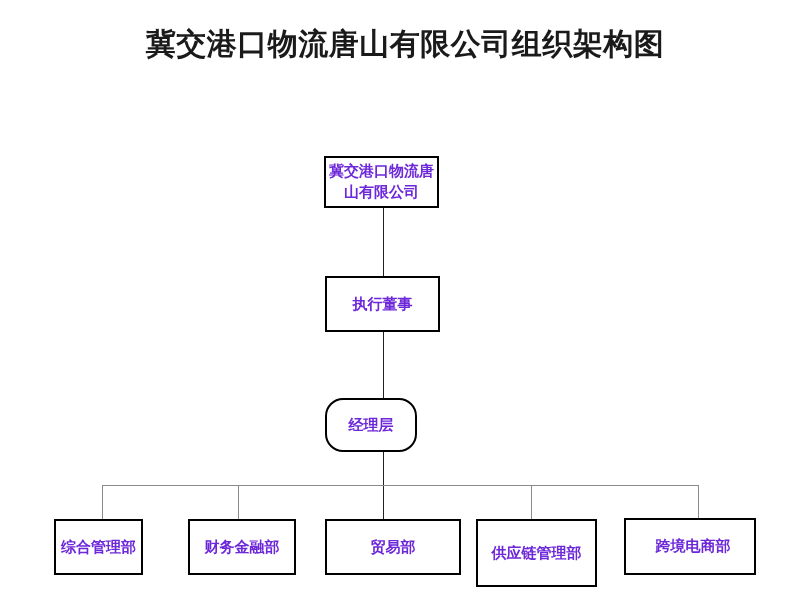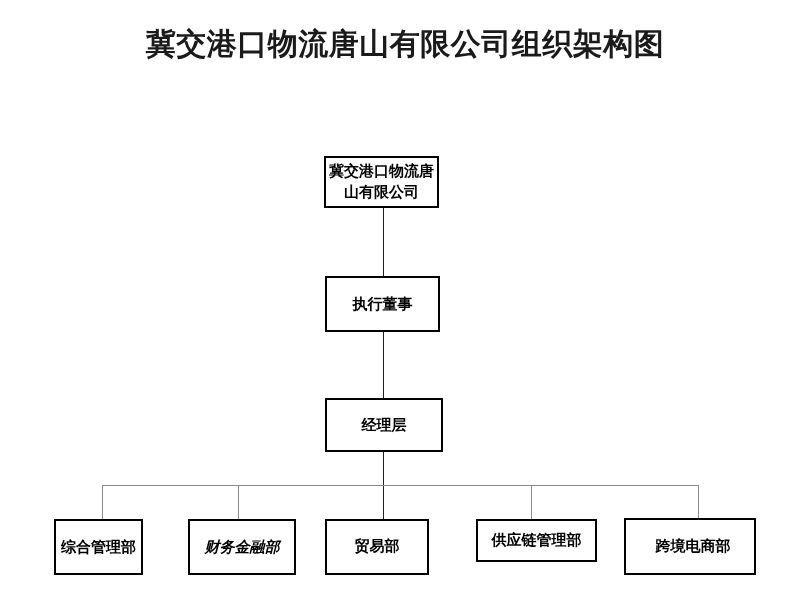--- a/index.html
+++ b/index.html
@@ -33,41 +33,41 @@
     box-sizing: border-box;
     border: 2px solid #000000;
     background: #ffffff;
     display: flex;
     align-items: center;
     justify-content: center;
     text-align: center;
     font-size: 15px;
     font-weight: bold;
     line-height: 1.4;
-    color: #000000;
+    color: #6d28d9;
     z-index: 2;
     padding: 0 2px;
   }
   .line {
     position: absolute;
     z-index: 1;
   }
   .vline { width: 1px; }
   .hline { height: 1px; }
   .spine { background: #222222; }
   .branch { background: #8a8a8a; }
 
   
   #node-company  { left: 324px; top: 156px; width: 115px; height: 52px; }
   #node-exec     { left: 325px; top: 276px; width: 115px; height: 56px; }
-  #node-manager  { left: 325px; top: 398px; width: 118px; height: 54px; }
+  #node-manager  { left: 325px; top: 398px; width: 92px; height: 54px; border-radius: 18px; }
   #node-dept-0   { left:  54px; top: 519px; width: 89px; height: 56px; }
-  #node-dept-1   { left: 188px; top: 519px; width: 108px; height: 56px; font-style: italic; }
-  #node-dept-2   { left: 325px; top: 519px; width: 104px; height: 56px; font-family: Liberation Mono, monospace; }
-  #node-dept-3   { left: 476px; top: 519px; width: 121px; height: 43px; }
+  #node-dept-1   { left: 188px; top: 519px; width: 108px; height: 56px; }
+  #node-dept-2   { left: 325px; top: 519px; width: 136px; height: 56px; }
+  #node-dept-3   { left: 476px; top: 519px; width: 121px; height: 68px; }
   #node-dept-4   { left: 624px; top: 518px; width: 132px; height: 57px; padding-left: 8px; }
 
   
   #v-company-exec   { left: 383px; top: 208px; height: 68px; }
   #v-exec-manager   { left: 383px; top: 330px; height: 68px; }
   #v-manager-down   { left: 383px; top: 452px; height: 67px; }
   #h-branch         { left: 102px; top: 485px; width: 597px; }
   #stub-0           { left: 102px; top: 485px; height: 34px; }
   #stub-1           { left: 238px; top: 485px; height: 34px; }
   #stub-3           { left: 531px; top: 485px; height: 34px; }

